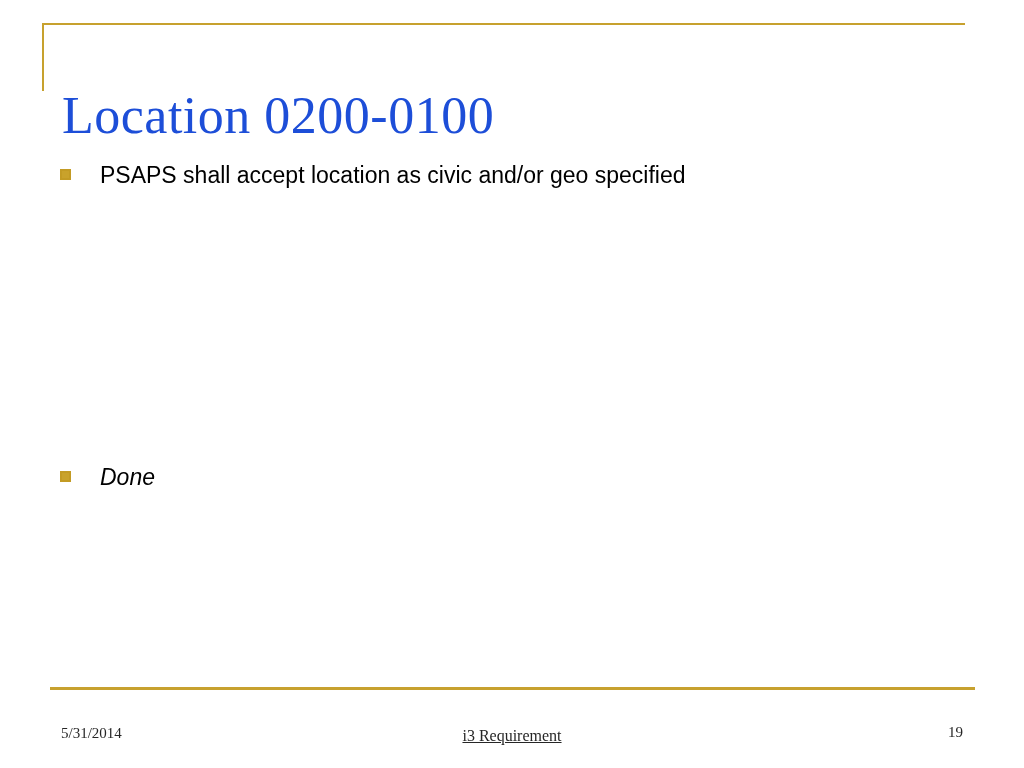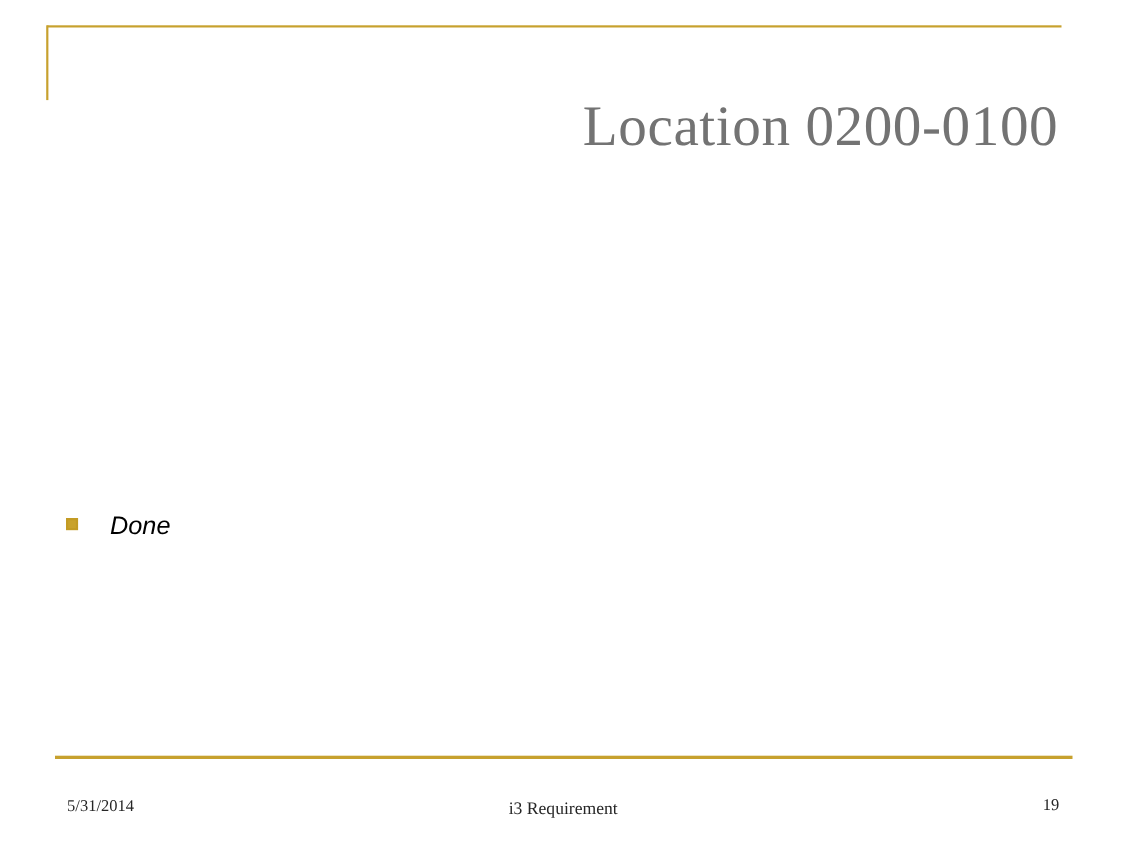--- a/index.html
+++ b/index.html
@@ -45,23 +45,22 @@
   
   .slide-title {
     position: absolute;
     left: 62px;
     top: 54px;
     width: 900px;
     font-family: "Liberation Serif", serif;
     font-size: 52px;
     line-height: 1.05;
     font-weight: 400;
-    color: #737373;
+    color: #1d4ed8;
     letter-spacing: 0.5px;
-    text-align: right;
   }
 
   
   .bullet-item {
     position: absolute;
     left: 60px;
     display: flex;
     align-items: flex-start;
   }
   .bullet-item.first  { top: 162px; }
@@ -95,36 +94,41 @@
   .footer-date {
     left: 61px;
     top: 725px;
   }
   .footer-doc-title {
     left: 0;
     top: 727px;
     width: 1024px;
     text-align: center;
     font-size: 16px;
+    text-decoration: underline;
   }
   .footer-page-number {
     right: 61px;
     top: 724px;
   }
 </style>
 </head>
 <body>
 
 <div class="slide">
 
   <div class="top-rule"></div>
   <div class="left-rule"></div>
 
   <h1 class="slide-title">Location 0200-0100</h1>
 
+  <div class="bullet-item first">
+    <span class="bullet-square"></span>
+    <span class="bullet-text">PSAPS shall accept location as civic and/or geo specified</span>
+  </div>
 
   <div class="bullet-item second">
     <span class="bullet-square"></span>
     <span class="bullet-text">Done</span>
   </div>
 
   <div class="bottom-rule"></div>
 
   <div class="footer-date">5/31/2014</div>
 

